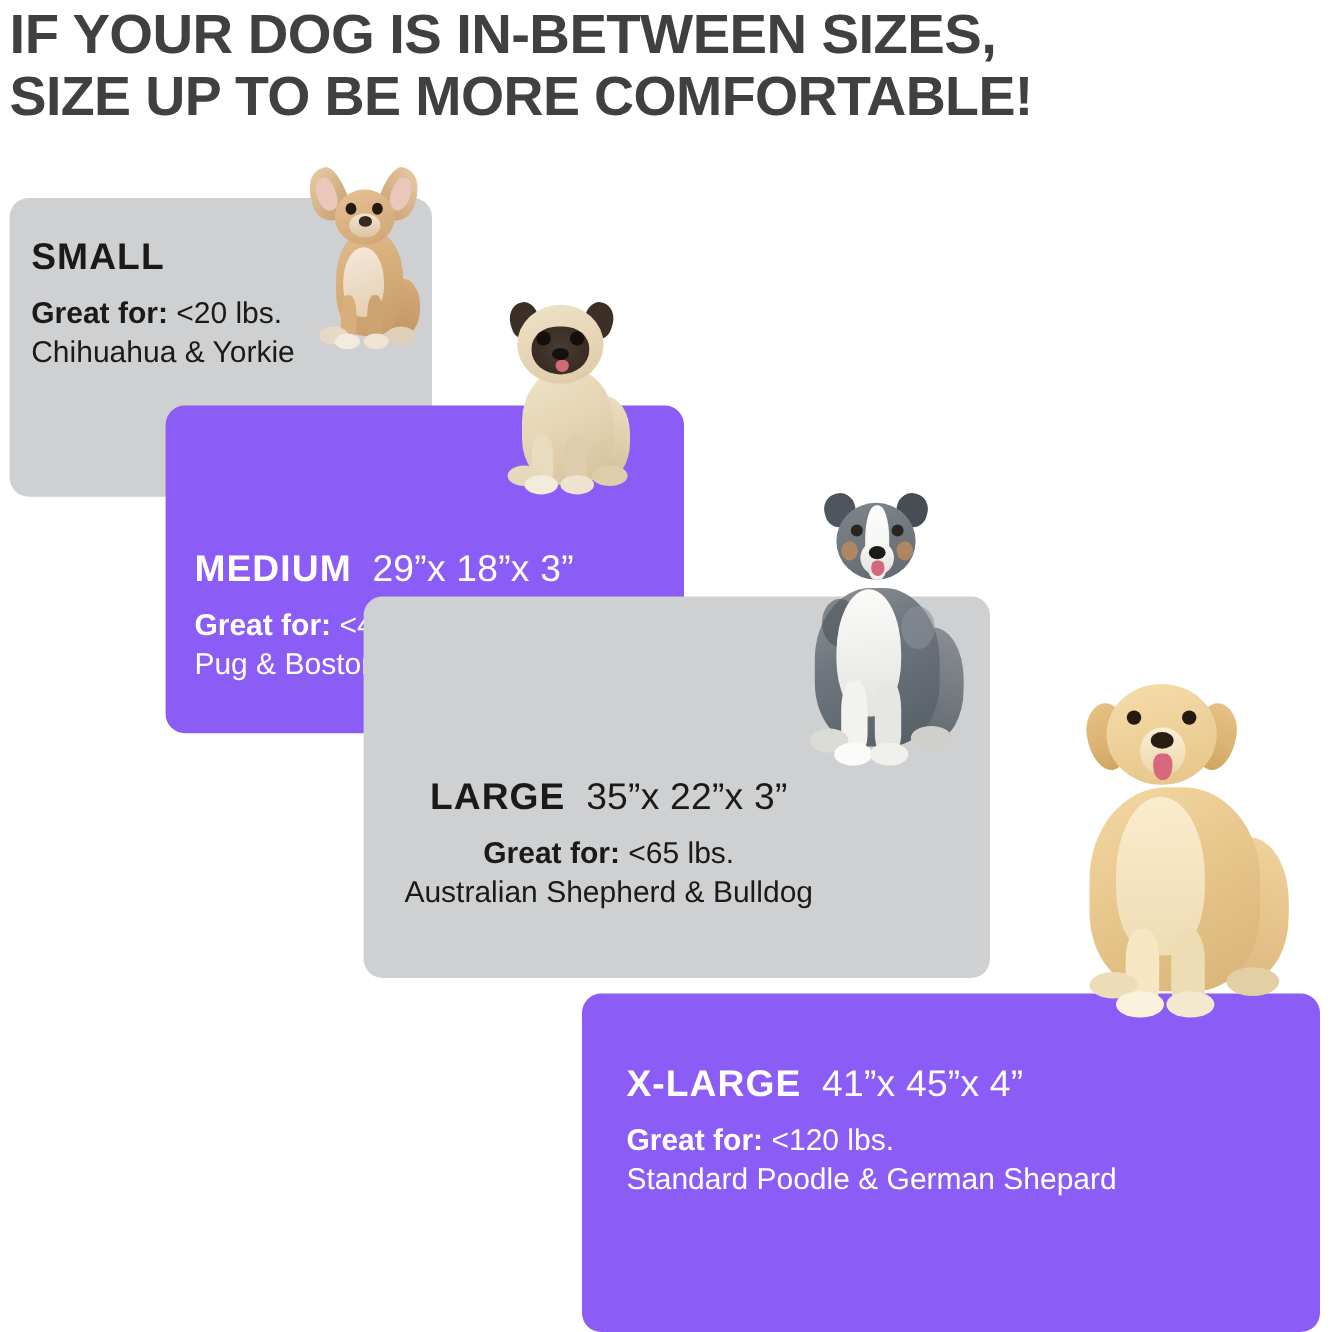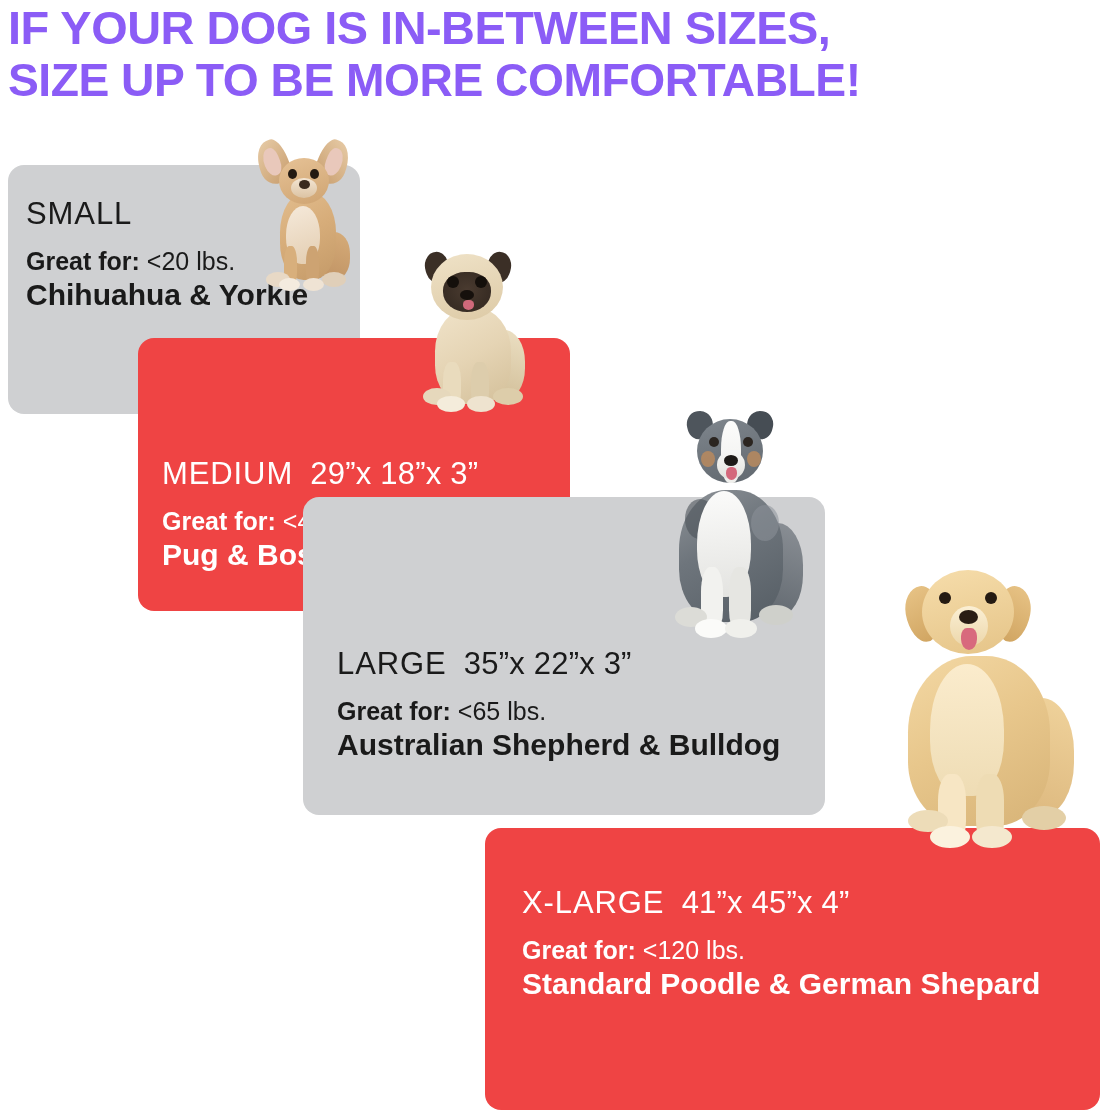--- a/index.html
+++ b/index.html
@@ -15,21 +15,21 @@
     overflow: hidden;
     font-family: "Liberation Sans", sans-serif;
   }
 
   
   #headline {
     position: absolute;
     left: 8px;
     top: 2px;
     width: 1100px;
-    color: #8b5cf6;
+    color: #404040;
     font-family: "Liberation Sans", sans-serif;
     font-weight: bold;
     font-size: 46px;
     line-height: 52px;
     letter-spacing: -0.5px;
     text-transform: uppercase;
   }
   #headline .hl-line {
     display: block;
     white-space: nowrap;
@@ -38,64 +38,64 @@
   }
   #headline .hl-line.l2 { transform: scaleX(1.005); }
 
   
   .card {
     position: absolute;
     border-radius: 16px;
     box-sizing: border-box;
   }
   .card.gray { background: #cfd0d2; }
-  .card.blue { background: #ef4444; }
+  .card.blue { background: #8b5cf6; }
 
   .card-body { position: absolute; }
 
   .size-line {
     white-space: nowrap;
     font-size: 31px;
     line-height: 38px;
   }
   .size-line .sz-label {
-    font-weight: normal;
+    font-weight: bold;
     letter-spacing: 0.9px;
     font-size: 31px;
   }
   .size-line .sz-dims {
     font-weight: normal;
     letter-spacing: 0.2px;
   }
   .great-line {
     white-space: nowrap;
     font-size: 25px;
     line-height: 33px;
     margin-top: 12px;
   }
   .great-line .gf-label { font-weight: bold; }
   .breed-line {
     white-space: nowrap;
-    font-size: 30px;
+    font-size: 25px;
     line-height: 33px;
-    font-weight: bold;
+    font-weight: normal;
   }
   .dark-text { color: #1a1a1a; }
   .light-text { color: #ffffff; }
 
   
   #card-small      { left: 8px;   top: 165px; width: 352px; height: 249px; }
   #card-small .card-body  { left: 18px; top: 30px; }
   #card-small .size-line .sz-label { display: block; }
   #card-small .size-line .sz-dims  { display: block; }
 
   #card-medium     { left: 138px; top: 338px; width: 432px; height: 273px; }
   #card-medium .card-body { left: 24px; top: 117px; }
 
-  #card-large      { left: 303px; top: 497px; width: 522px; height: 318px; }
+  #card-large      { left: 303px; top: 497px; width: 522px; height: 318px; text-align: center; }
   #card-large .card-body  { left: 34px; top: 148px; }
 
   #card-xlarge     { left: 485px; top: 828px; width: 615px; height: 282px; }
   #card-xlarge .card-body { left: 37px; top: 56px; }
 
   
   .dog { position: absolute; }
   .dog * { position: absolute; box-sizing: border-box; }
 
   

